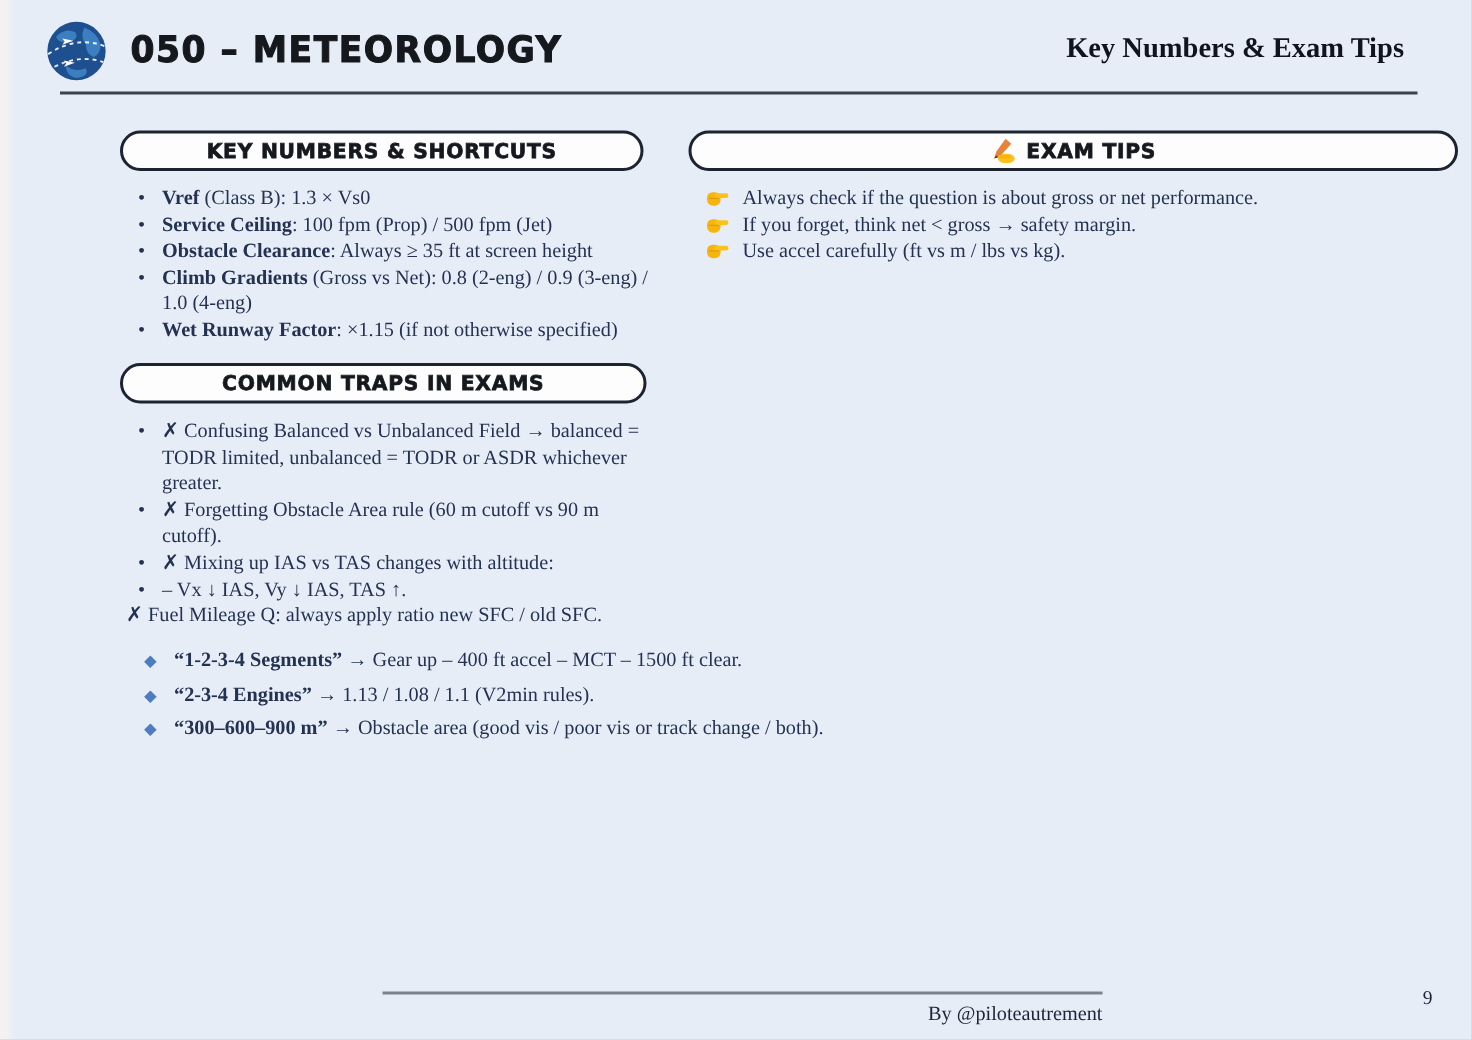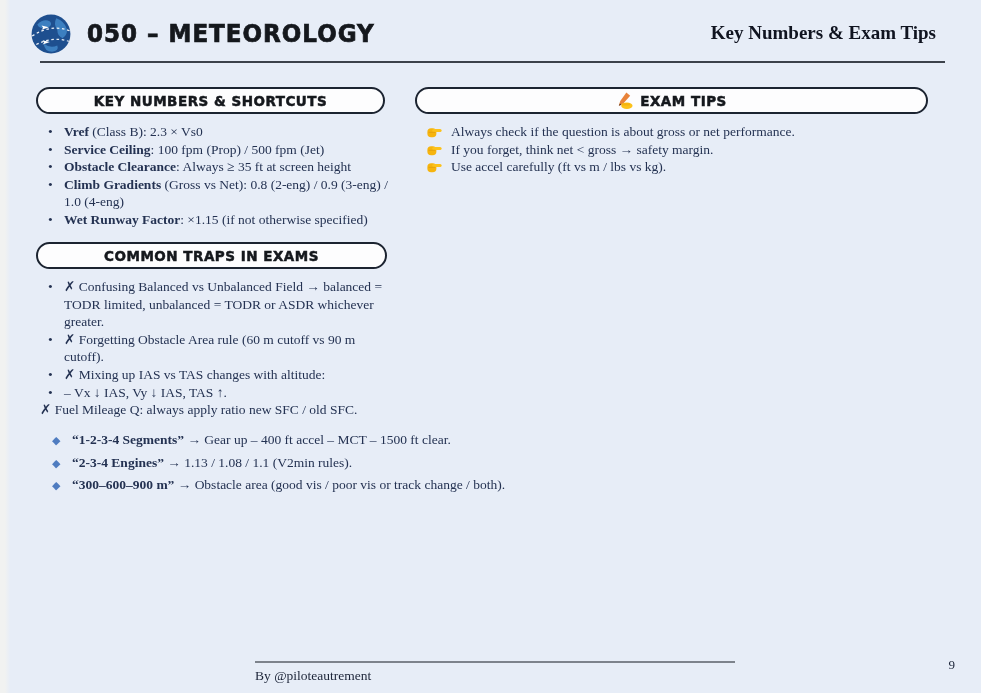--- a/index.html
+++ b/index.html
@@ -27,21 +27,21 @@
   .pillbox {
     background:#fdfdfe; border:2px solid #1c2431; border-radius:14px;
     height:27px; display:flex; align-items:center; justify-content:center;
   }
   .pill-title {
     font-family:"DejaVu Sans","Liberation Sans",sans-serif; font-weight:bold;
     font-size:13.5px; letter-spacing:0.5px; color:#15181d; -webkit-text-stroke:0.5px #15181d;
     display:flex; align-items:center; gap:7px;
   }
 
-  section { position:absolute; }
+  section { position:absolute;margin-left:44px; }
   #sec-key    { left:36px;  top:87px;  width:356px; }
   #sec-key .pillbox { width:349px; }
   #sec-traps  { left:36px;  top:242px; width:358px; }
   #sec-traps .pillbox { width:351px; }
   #sec-memory { left:40px;  top:420px; width:505px; }
   #sec-memory .pillbox { width:432px; }
   #sec-tips   { left:415px; top:87px;  width:562px; }
   #sec-tips .pillbox { width:513px; }
 
   ul { list-style:none; margin-top:9px; margin-left:12px; }
@@ -54,21 +54,21 @@
   #sec-memory li { line-height:22.6px; padding-left:20px; }
   #sec-memory .marker { color:#4f7cc0; font-size:11px; top:1px; font-family:"DejaVu Sans",sans-serif; }
 
   #sec-tips li { padding-left:24px; line-height:17.7px; }
   #sec-tips li .icon-wrap { position:absolute; left:0; top:2px; }
 
   .icon-wrap svg { display:block; }
 
   
   .footer-rule { position:absolute; left:255px; top:661px; width:480px; height:2px; background:#7d838c; }
-  .footer-credit { position:absolute; left:255px; top:668px; width:480px; text-align:left; font-size:13.5px; color:#1c2438; }
+  .footer-credit { position:absolute; left:255px; top:668px; width:480px; text-align:right; font-size:13.5px; color:#1c2438; }
   .page-number { position:absolute; right:26px; top:657px; font-size:13px; color:#1c2438; }
 </style>
 </head>
 <body>
 
 <div class="page">
 
   <div class="brand">
     <span class="icon-wrap">
       <svg class="logo" viewBox="0 0 40 40">
@@ -85,21 +85,21 @@
     <h1 class="doc-title">050 – METEOROLOGY</h1>
   </div>
   <div class="doc-subtitle">Key Numbers &amp; Exam Tips</div>
   <div class="header-rule"></div>
 
   <section id="sec-key">
     <div class="pillbox">
       <span class="pill-title">KEY NUMBERS &amp; SHORTCUTS</span>
     </div>
     <ul>
-      <li><span class="marker">•</span><b>Vref</b><span> (Class B): 2.3 × Vs0</span></li>
+      <li><span class="marker">•</span><b>Vref</b><span> (Class B): 1.3 × Vs0</span></li>
       <li><span class="marker">•</span><b>Service Ceiling</b><span>: 100 fpm (Prop) / 500 fpm (Jet)</span></li>
       <li><span class="marker">•</span><b>Obstacle Clearance</b><span>: Always ≥ 35 ft at screen height</span></li>
       <li><span class="marker">•</span><b>Climb Gradients</b><span> (Gross vs Net): 0.8 (2-eng) / 0.9 (3-eng) / 1.0 (4-eng)</span></li>
       <li><span class="marker">•</span><b>Wet Runway Factor</b><span>: ×1.15 (if not otherwise specified)</span></li>
     </ul>
   </section>
 
   <section id="sec-traps">
     <div class="pillbox">
       <span class="pill-title">COMMON TRAPS IN EXAMS</span>

